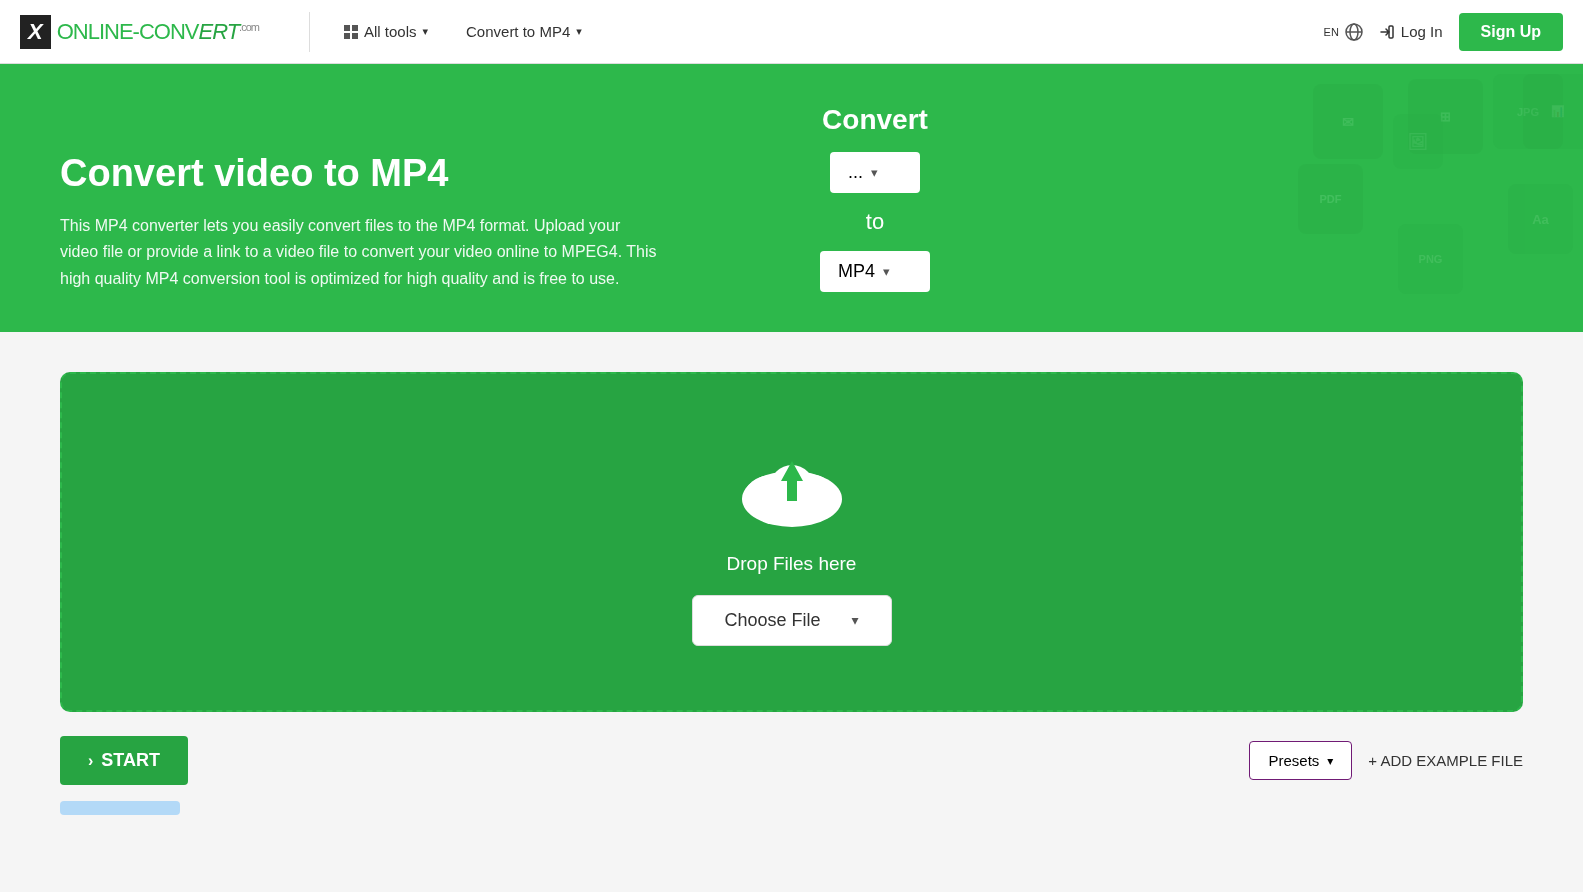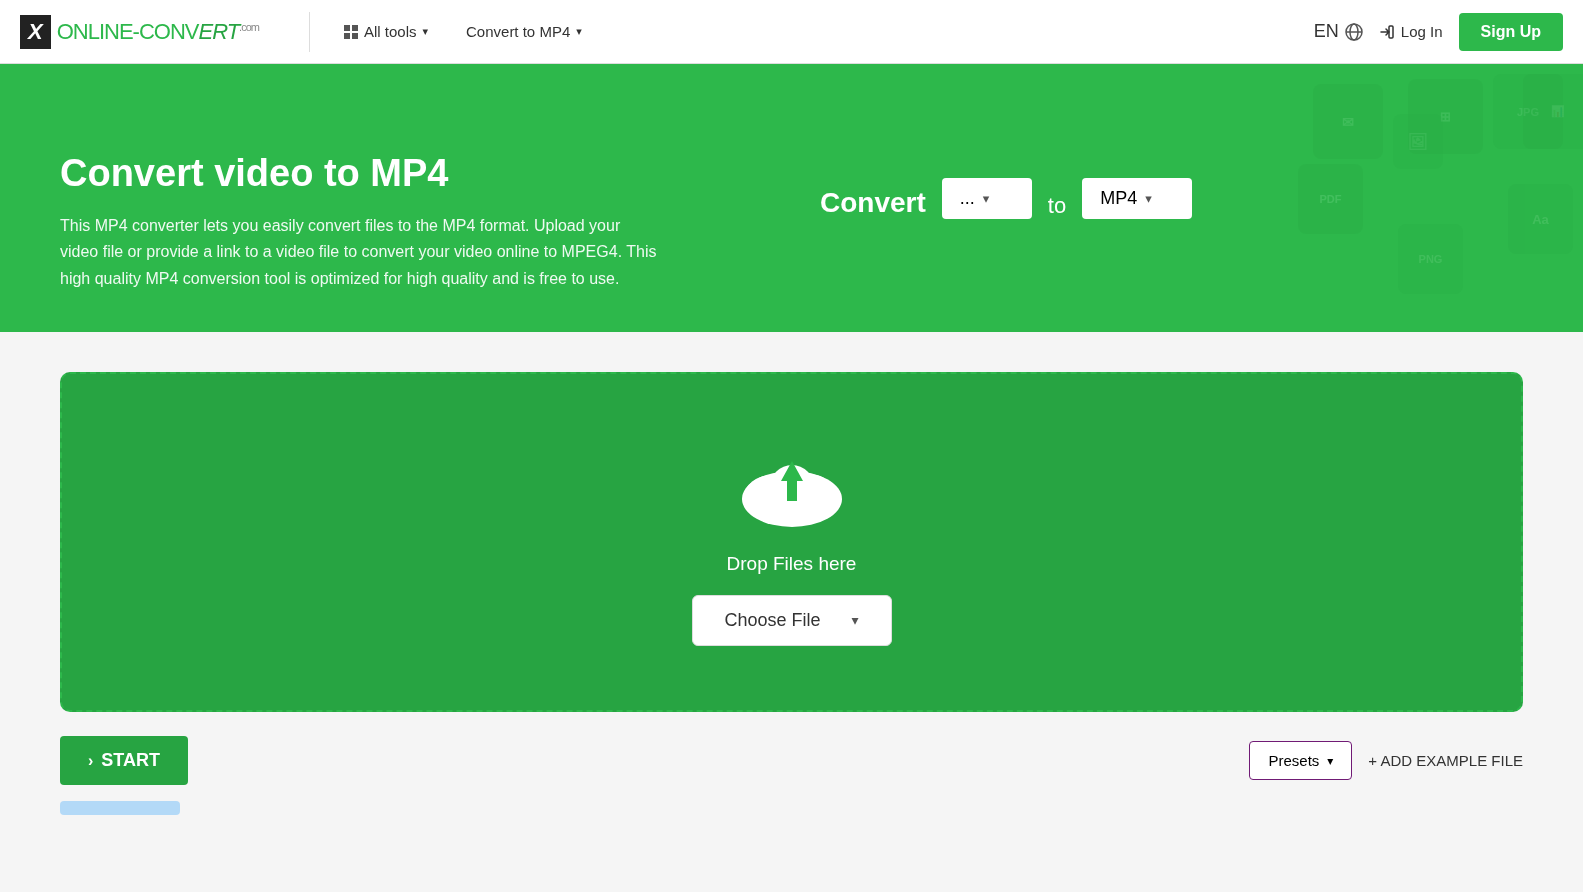--- a/index.html
+++ b/index.html
@@ -76,21 +76,21 @@
       align-items: center;
       gap: 16px;
       margin-left: auto;
     }
     .lang-btn {
       display: flex;
       align-items: center;
       gap: 6px;
       background: transparent;
       border: none;
-      font-size: 18px;
+      font-size: 11px;
       cursor: pointer;
       color: #333;
     }
     .login-btn {
       display: flex;
       align-items: center;
       gap: 6px;
       background: transparent;
       border: none;
       font-size: 15px;
@@ -131,24 +131,25 @@
       margin-top: 48px;
     }
     .hero-desc {
       color: rgba(255,255,255,0.92);
       font-size: 16px;
       line-height: 1.65;
       max-width: 600px;
     }
     .hero-right {
       display: flex;
-      align-items: flex-end;
+      align-items: center;
       gap: 16px;
       z-index: 2;
       margin-left: 60px;
+      flex-direction: column;
     }
     .convert-label {
       color: #fff;
       font-size: 28px;
       font-weight: bold;
     }
     .convert-select {
       background: #fff;
       border: none;
       border-radius: 4px;

